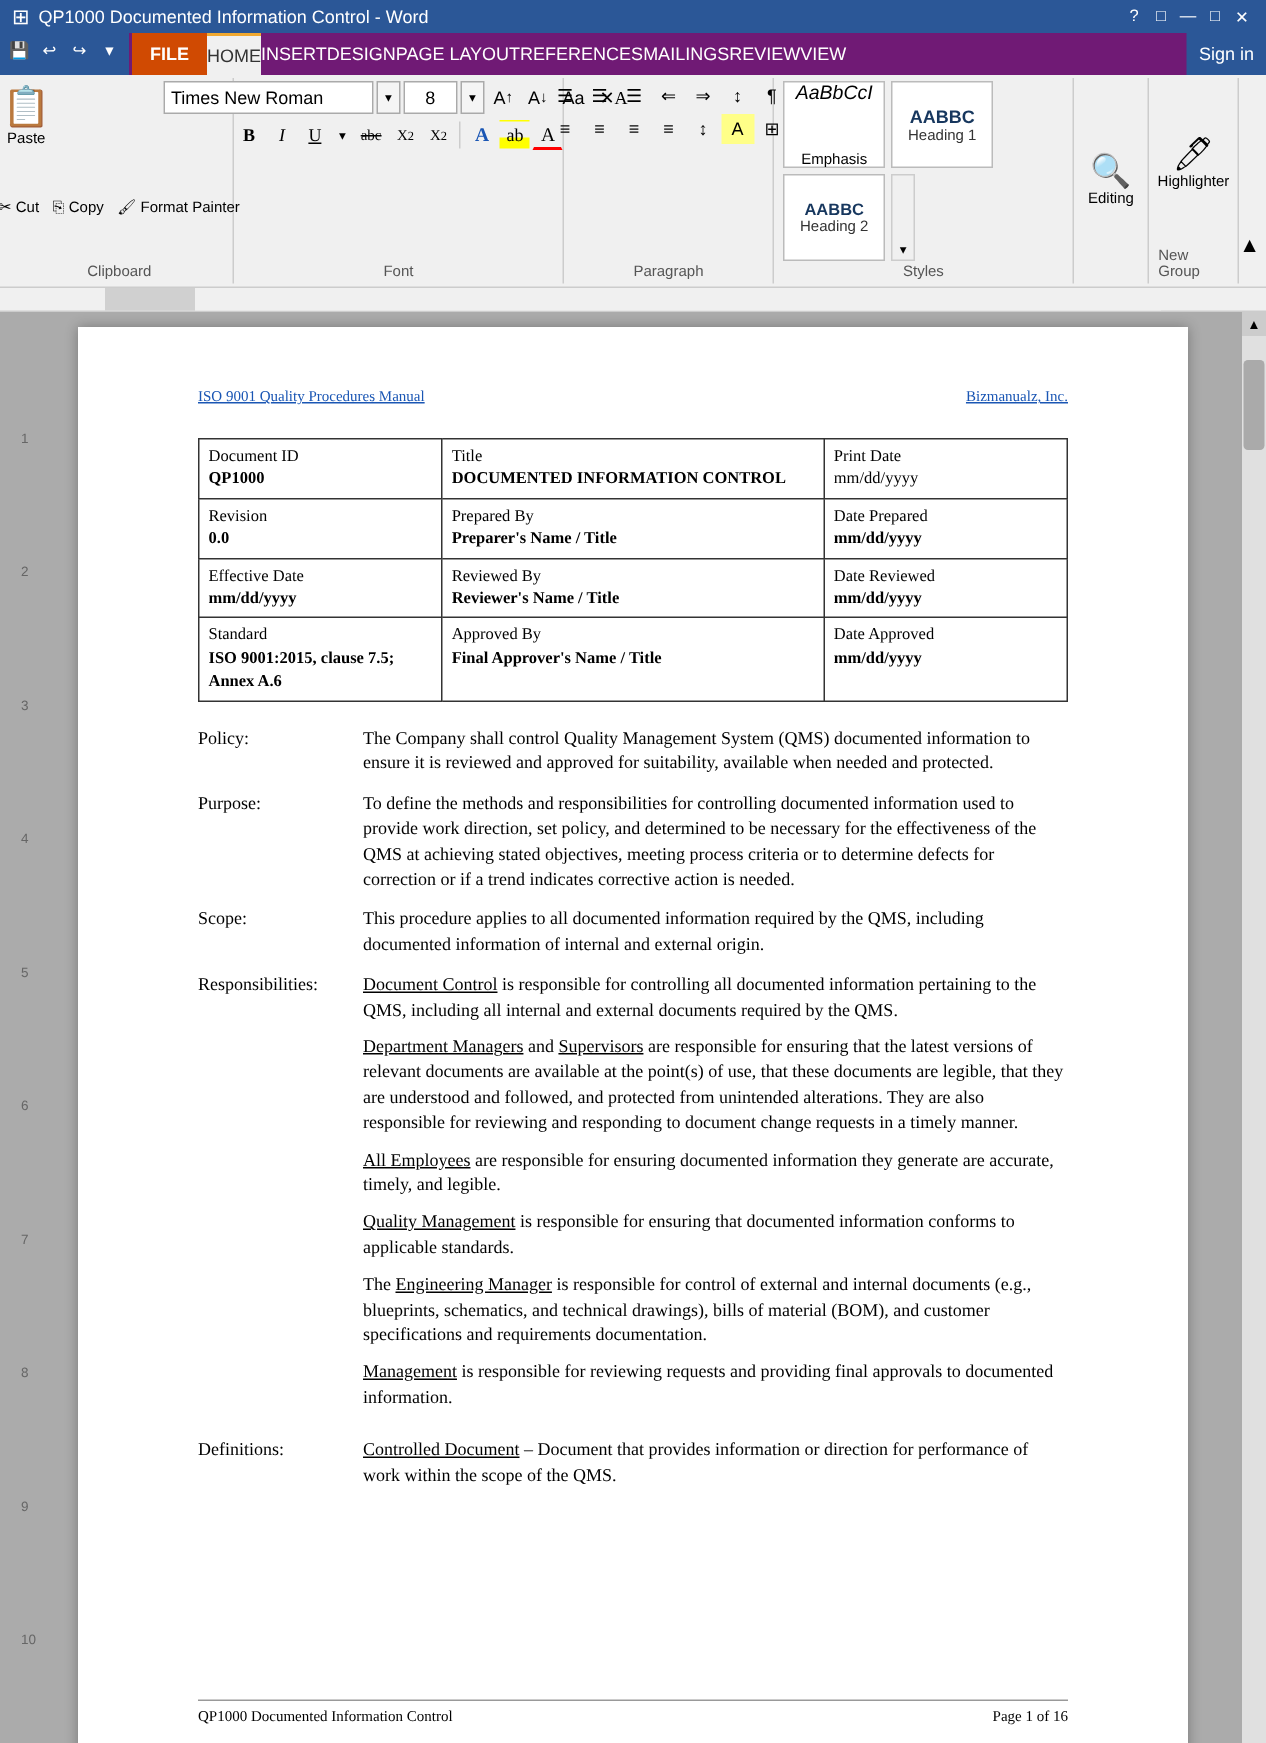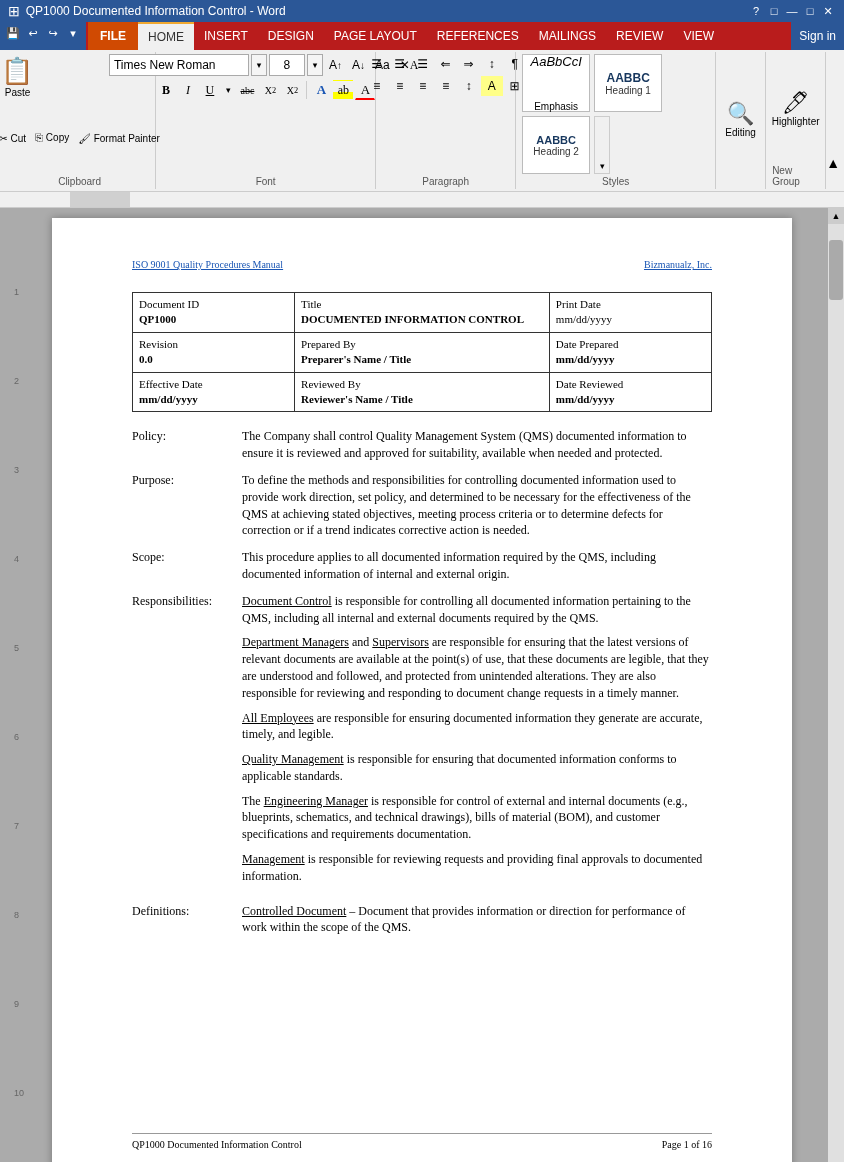--- a/index.html
+++ b/index.html
@@ -27,28 +27,28 @@
       height: 22px;
       display: flex;
       align-items: center;
       padding: 0 4px;
       gap: 2px;
     }
     .qa-btn { width: 18px; height: 18px; background: none; border: none; color: white; font-size: 11px; cursor: pointer; display: flex; align-items: center; justify-content: center; }
 
     
     .ribbon-tabs {
-      background: #b91c1c;
+      background: #701a75;
       display: flex;
       align-items: flex-start;
       padding: 0 0 0 2px;
       height: 28px;
     }
     .ribbon-tab {
-      padding: 4px 10px;
+      padding: 4px 0;
       font-size: 12px;
       font-family: 'Segoe UI', Arial, sans-serif;
       color: white;
       cursor: pointer;
       border: none;
       background: none;
       height: 100%;
     }
     .ribbon-tab.active {
       background: #f0f0f0;
@@ -552,20 +552,34 @@
         </td>
         <td>
           <div class="label">Reviewed By</div>
           <div class="bold">Reviewer's Name / Title</div>
         </td>
         <td>
           <div class="label">Date Reviewed</div>
           <div class="bold">mm/dd/yyyy</div>
         </td>
       </tr>
+      <tr>
+        <td>
+          <div class="label">Standard</div>
+          <div class="bold">ISO 9001:2015, clause 7.5; Annex A.6</div>
+        </td>
+        <td>
+          <div class="label">Approved By</div>
+          <div class="bold">Final Approver's Name / Title</div>
+        </td>
+        <td>
+          <div class="label">Date Approved</div>
+          <div class="bold">mm/dd/yyyy</div>
+        </td>
+      </tr>
     </tbody>
       </table>
 
     <div class="section-row">
       <div class="section-label">Policy:</div>
       <div class="section-content">The Company shall control Quality Management System (QMS) documented information to ensure it is reviewed and approved for suitability, available when needed and protected.</div>
     </div>
 
     <div class="section-row">
       <div class="section-label">Purpose:</div>

